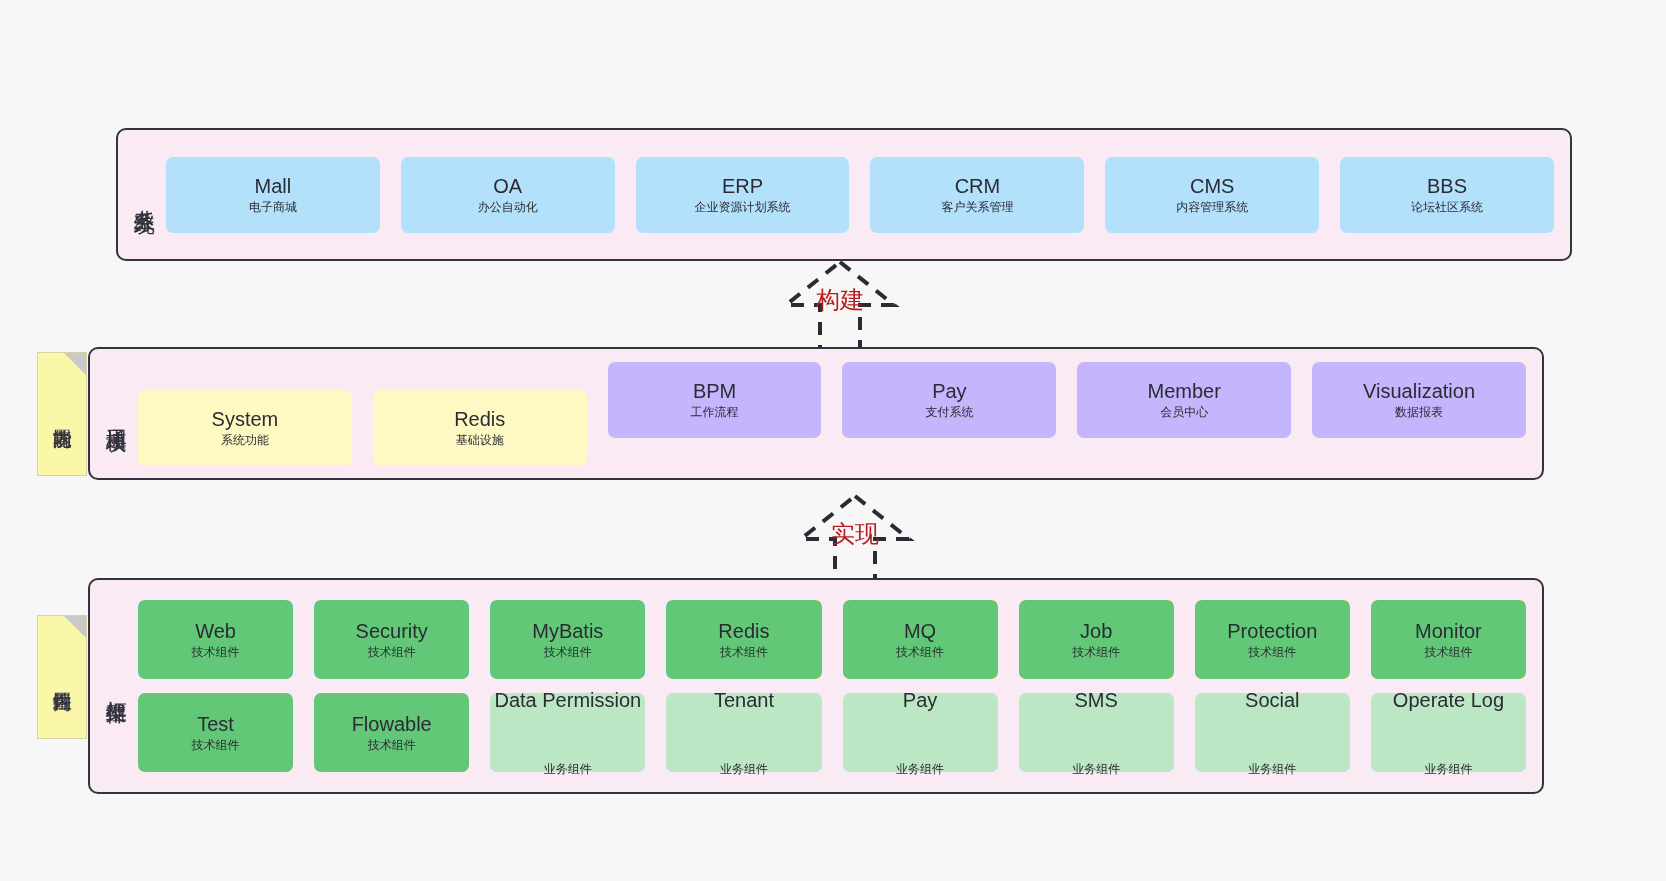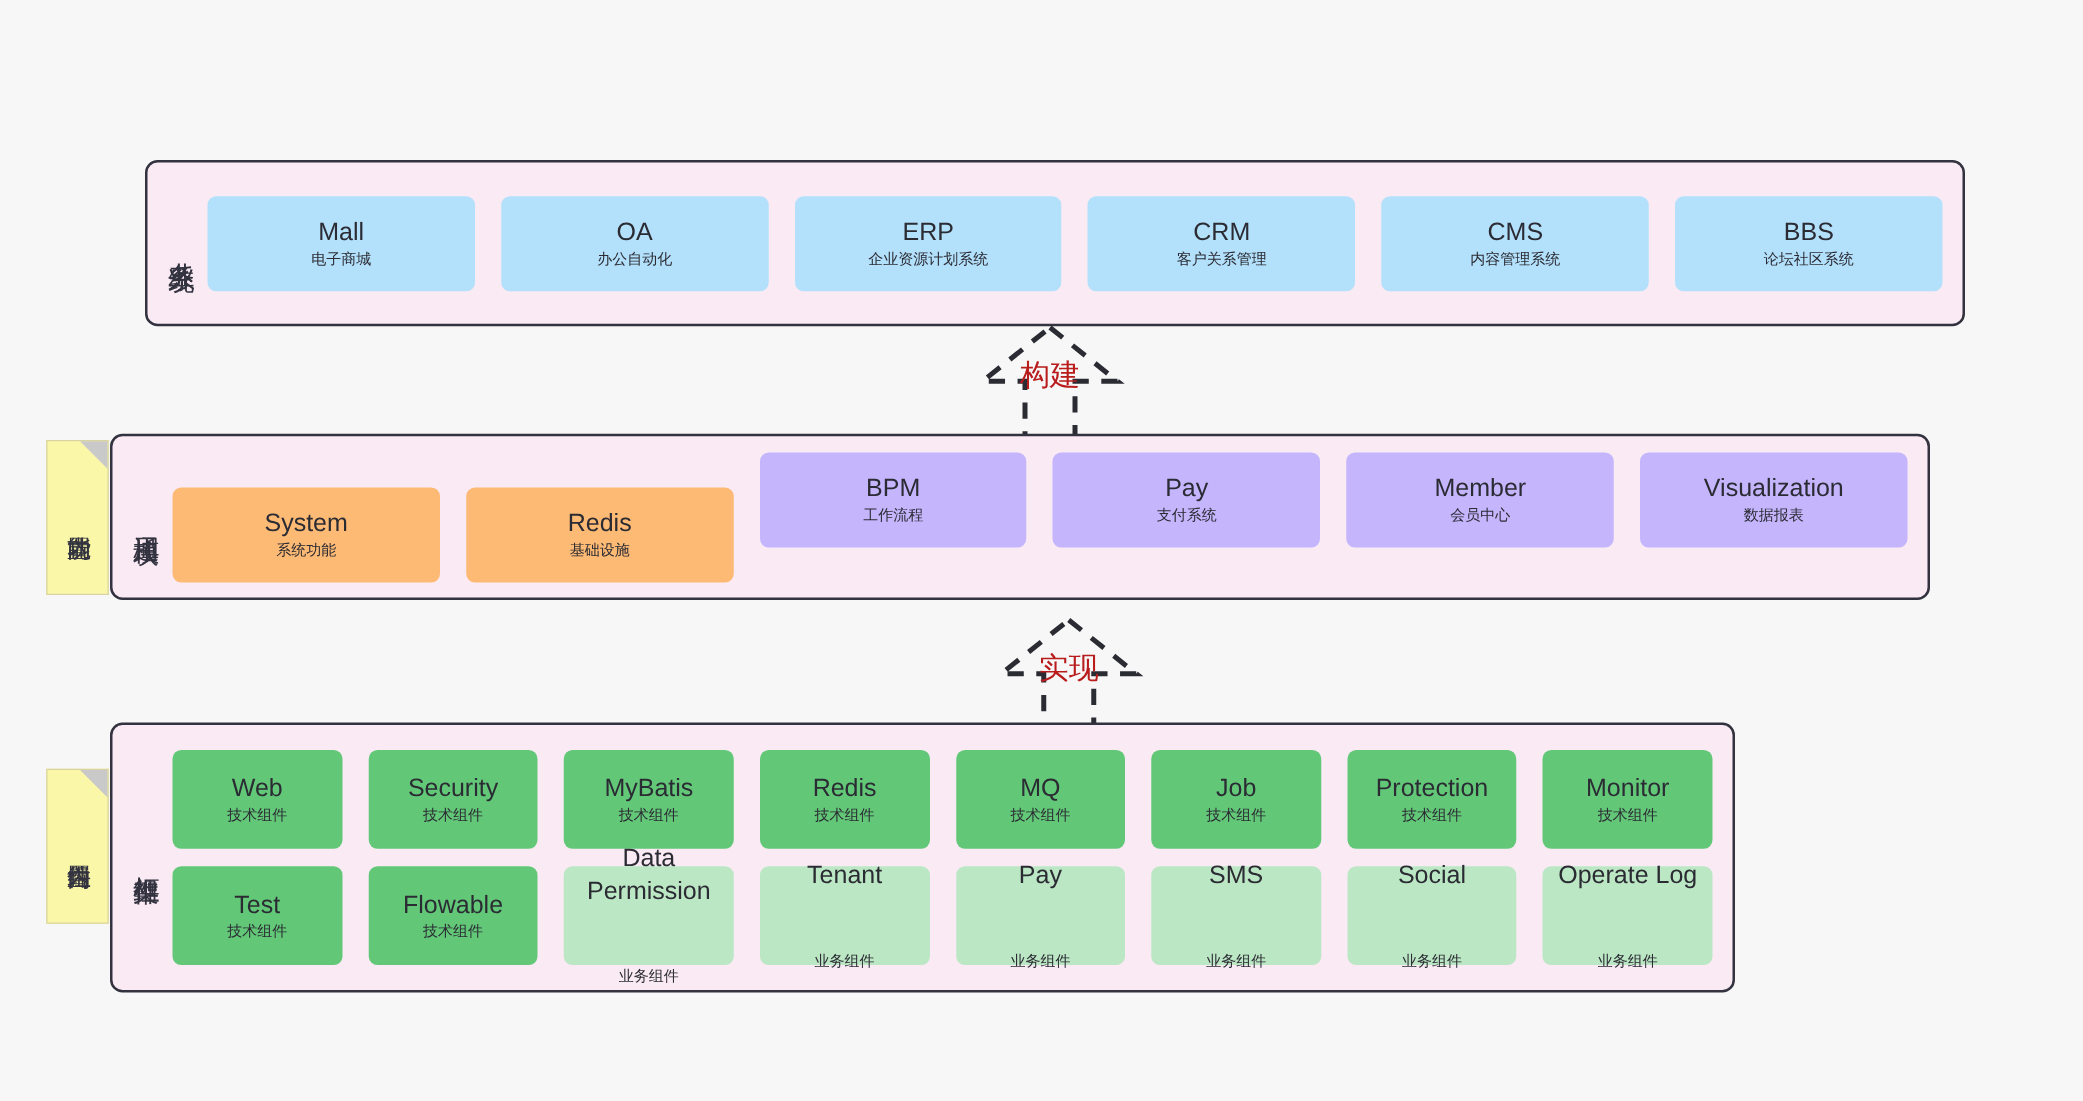--- a/index.html
+++ b/index.html
@@ -66,33 +66,33 @@
     justify-content: center;
     text-align: center;
     color: #2b2b33;
     line-height: 1.28;
     padding: 6px 4px;
   }
   .card .en { font-size: 20px; }
   .card .cn { font-size: 12px; }
 
   .c-blue       { background: #b3e0fb; }
-  .c-red        { background: #fdba74; margin-top: 28px; }
+  .c-red        { background: #fef9c3; margin-top: 28px; }
   .c-pink       { background: #c4b5fd; }
   .c-green      { background: #62c878; }
   .c-lightgreen { background: #bbe7c4; gap: 48px; }
 
   
   #layer-business { left: 88px; top: 128px; width: 1456px; height: 133px; margin-left: 28px; }
   #layer-business .card { height: 76px; }
 
   #layer-modules { left: 88px; top: 347px; width: 1456px; height: 133px; }
   #layer-modules .card { height: 76px; }
 
-  #layer-framework { left: 88px; top: 578px; width: 1300px; height: 216px; }
+  #layer-framework { left: 88px; top: 578px; width: 1456px; height: 216px; }
   #layer-framework .card { height: 79px; }
 
   
   .note {
     position: absolute;
     width: 50px;
     background: #fbf7a8;
     border: 1px solid #d8d3a0;
     display: flex;
     align-items: center;

